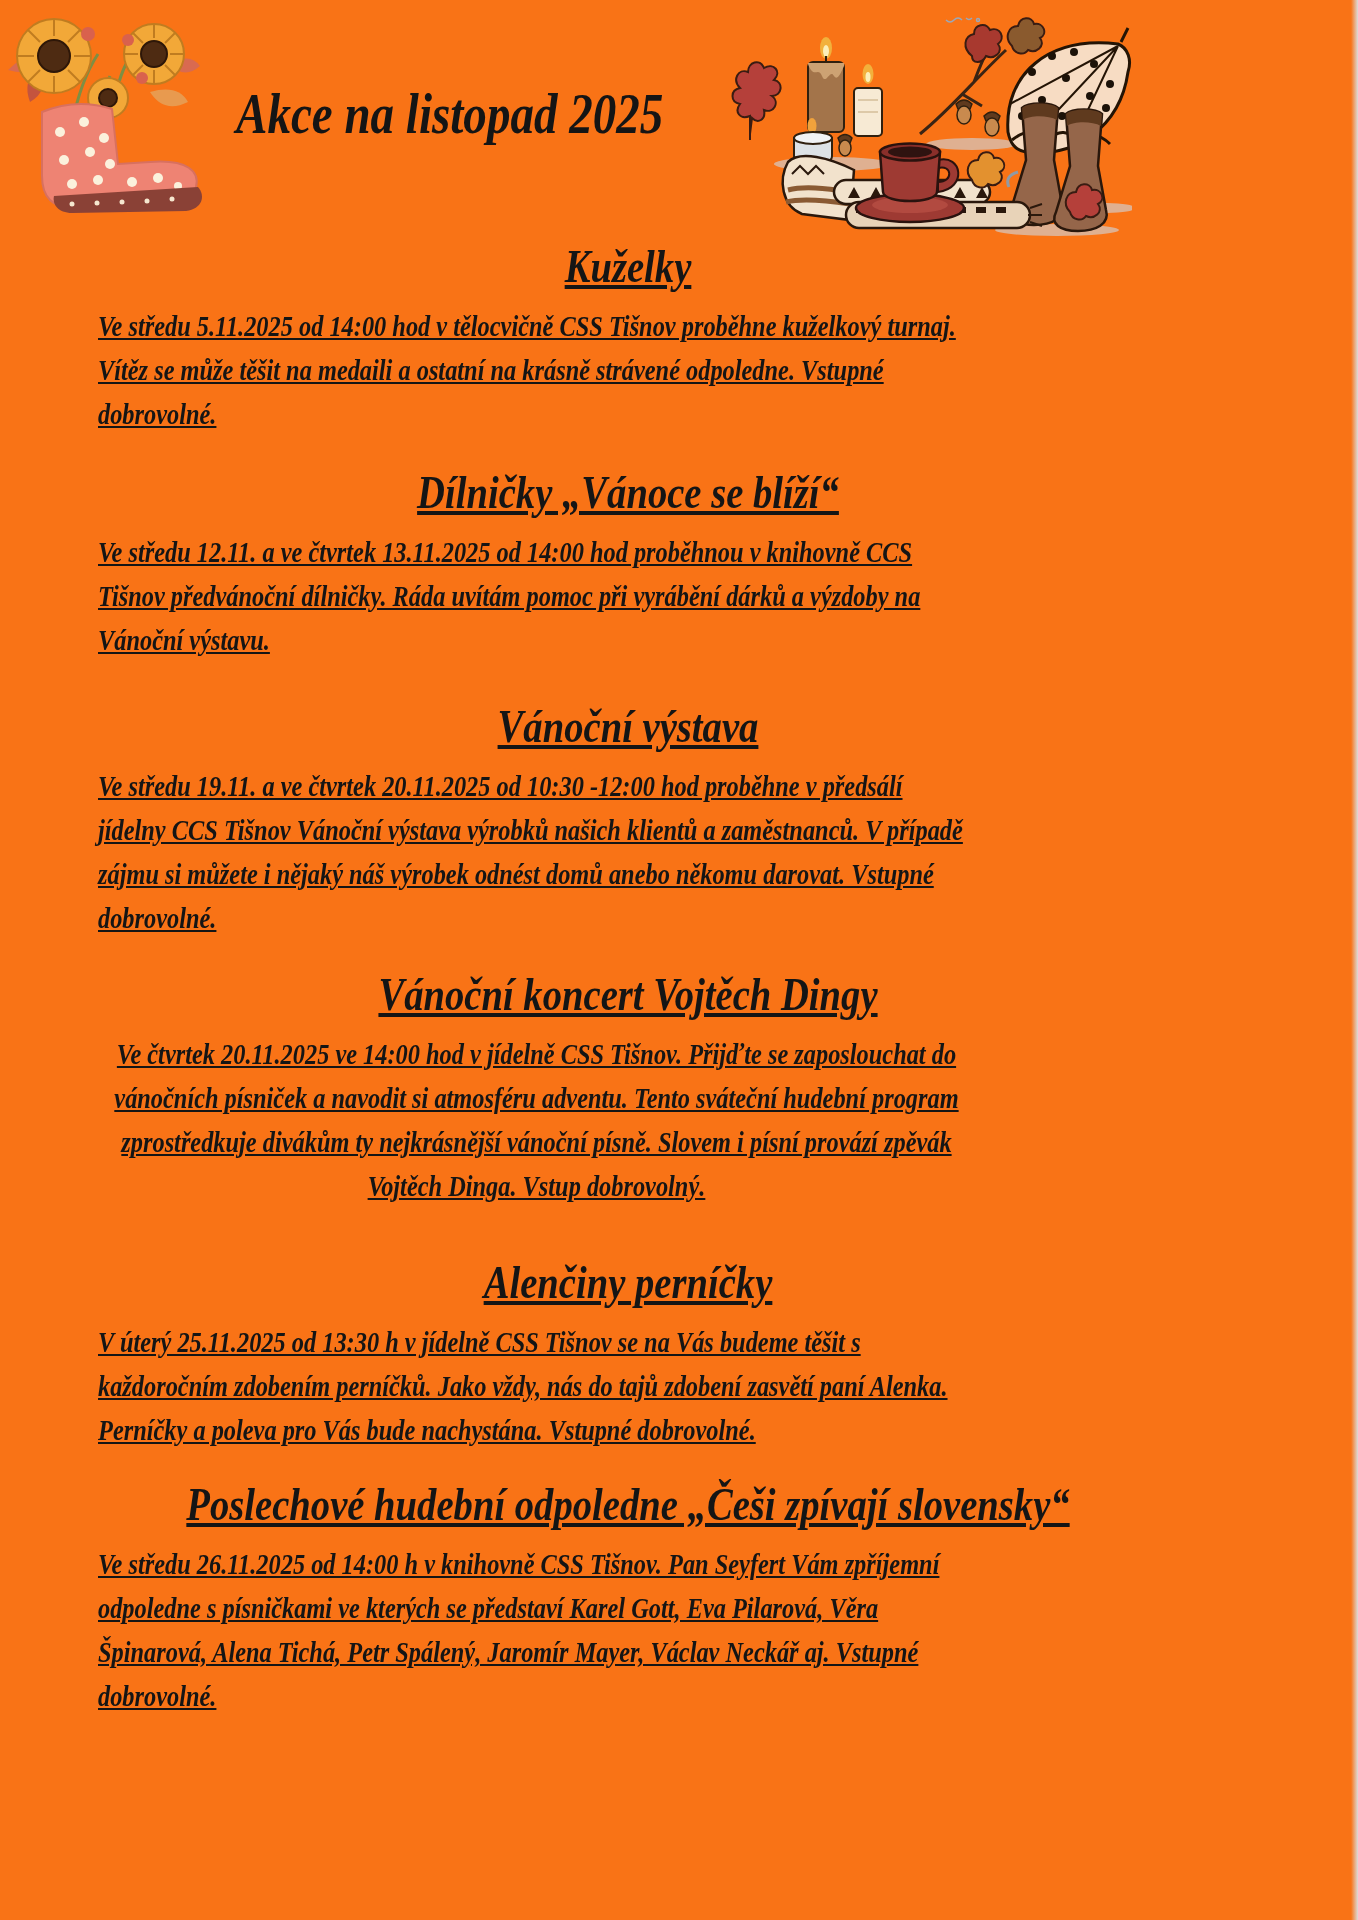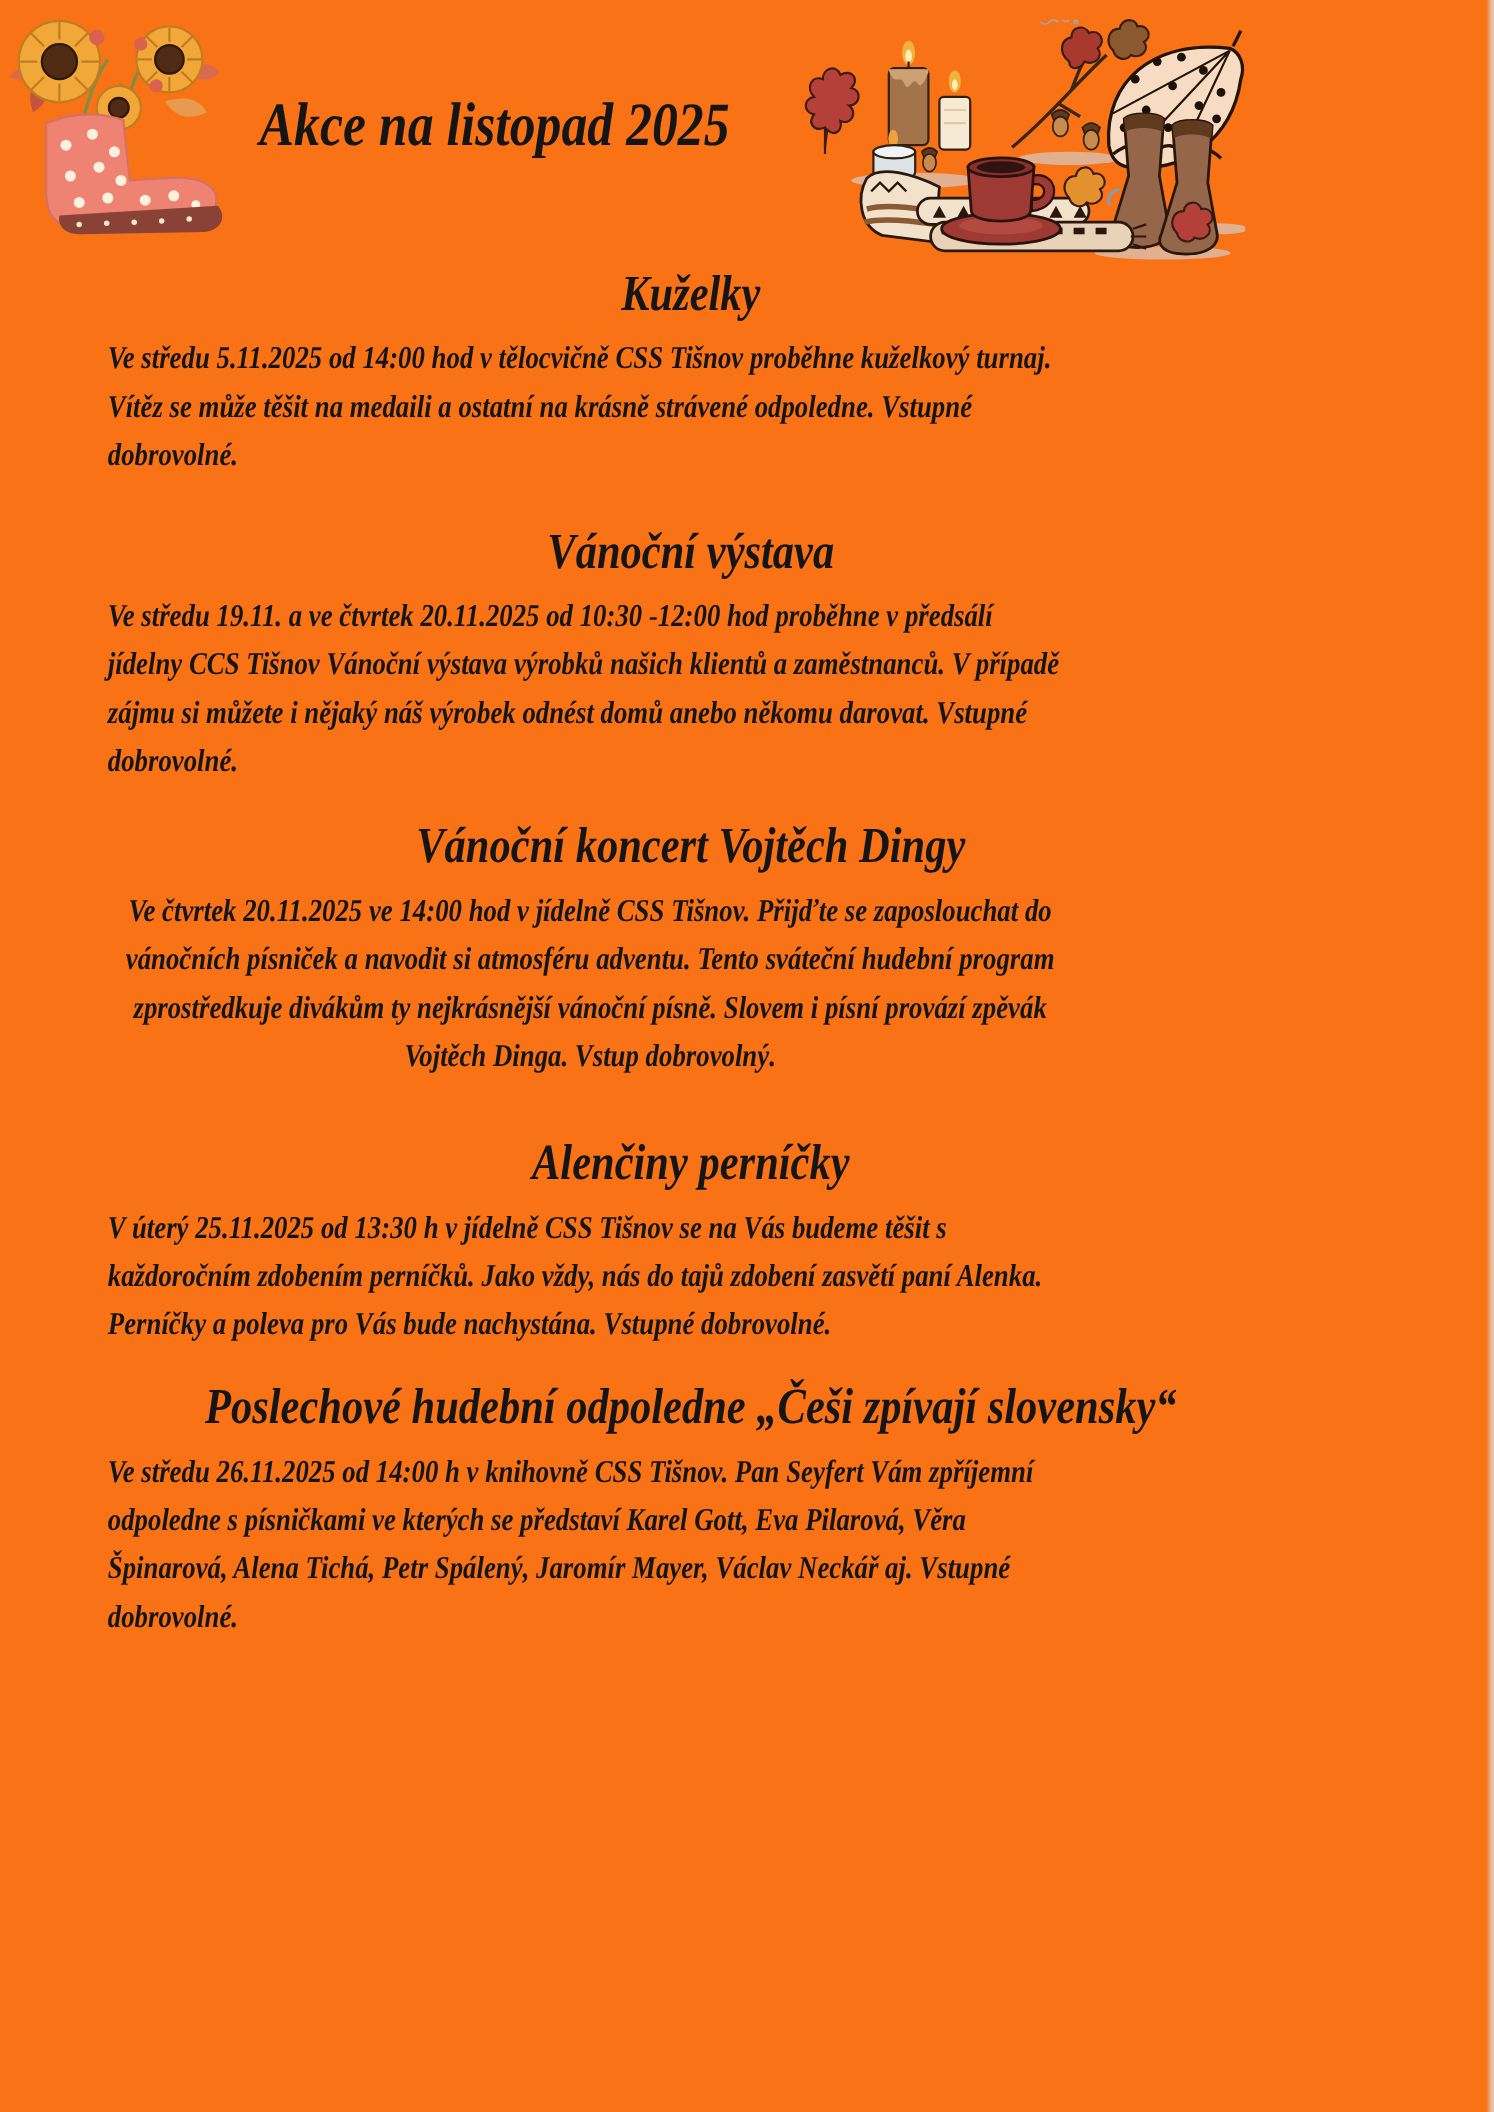--- a/index.html
+++ b/index.html
@@ -9,21 +9,21 @@
   .scan-edge { position:absolute; right:0; top:0; width:7px; height:100%;
                background:linear-gradient(to right, rgba(255,255,255,0), #dcdcdc); }
 
   .deco-left  { position:absolute; left:2px;  top:6px;  }
   .deco-right { position:absolute; left:722px; top:12px; }
 
   .title { position:absolute; left:236px; top:82px;
            font-size:56px; font-weight:700; font-style:italic;
            white-space:nowrap; transform:scaleX(0.84); transform-origin:0 0; }
 
-  .content { position:absolute; left:88px; top:0; width:1080px; display:flow-root; }
+  .content { position:absolute; left:88px; top:0; width:1080px; display:flow-root;text-decoration:underline; }
 
   h2 { font-size:46px; font-weight:700; font-style:italic; text-align:center;
        margin:0; line-height:58px; white-space:nowrap;
        transform:scaleX(0.84); transform-origin:50% 50%; }
 
   p  { font-size:29px; font-weight:700; font-style:italic; line-height:44px;
        margin:8px 0 0 10px; width:1044px; text-align:left;
        transform:scaleX(0.84); transform-origin:0 0; }
 
   .s1 h2 { margin-top:238px; }
@@ -208,20 +208,24 @@
 
   <div class="title">Akce na listopad 2025</div>
 
   <div class="content">
 
     <section class="s1">
       <h2>Kuželky</h2>
       <p>Ve středu 5.11.2025 od 14:00 hod v tělocvičně CSS Tišnov proběhne kuželkový turnaj. Vítěz se může těšit na medaili a ostatní na krásně strávené odpoledne. Vstupné dobrovolné.</p>
     </section>
 
+    <section class="s2">
+      <h2>Dílničky „Vánoce se blíží“</h2>
+      <p>Ve středu 12.11. a ve čtvrtek 13.11.2025 od 14:00 hod proběhnou v knihovně CCS Tišnov předvánoční dílničky. Ráda uvítám pomoc při vyrábění dárků a výzdoby na Vánoční výstavu.</p>
+    </section>
 
     <section class="s3">
       <h2>Vánoční výstava</h2>
       <p>Ve středu 19.11. a ve čtvrtek 20.11.2025 od 10:30 -12:00 hod proběhne v předsálí jídelny CCS Tišnov Vánoční výstava výrobků našich klientů a zaměstnanců. V případě zájmu si můžete i nějaký náš výrobek odnést domů anebo někomu darovat. Vstupné dobrovolné.</p>
     </section>
 
     <section class="s4">
       <h2>Vánoční koncert Vojtěch Dingy</h2>
       <p>Ve čtvrtek 20.11.2025 ve 14:00 hod v jídelně CSS Tišnov. Přijďte se zaposlouchat do vánočních písniček a navodit si atmosféru adventu. Tento sváteční hudební program zprostředkuje divákům ty nejkrásnější vánoční písně. Slovem i písní provází zpěvák Vojtěch Dinga. Vstup dobrovolný.</p>
     </section>

